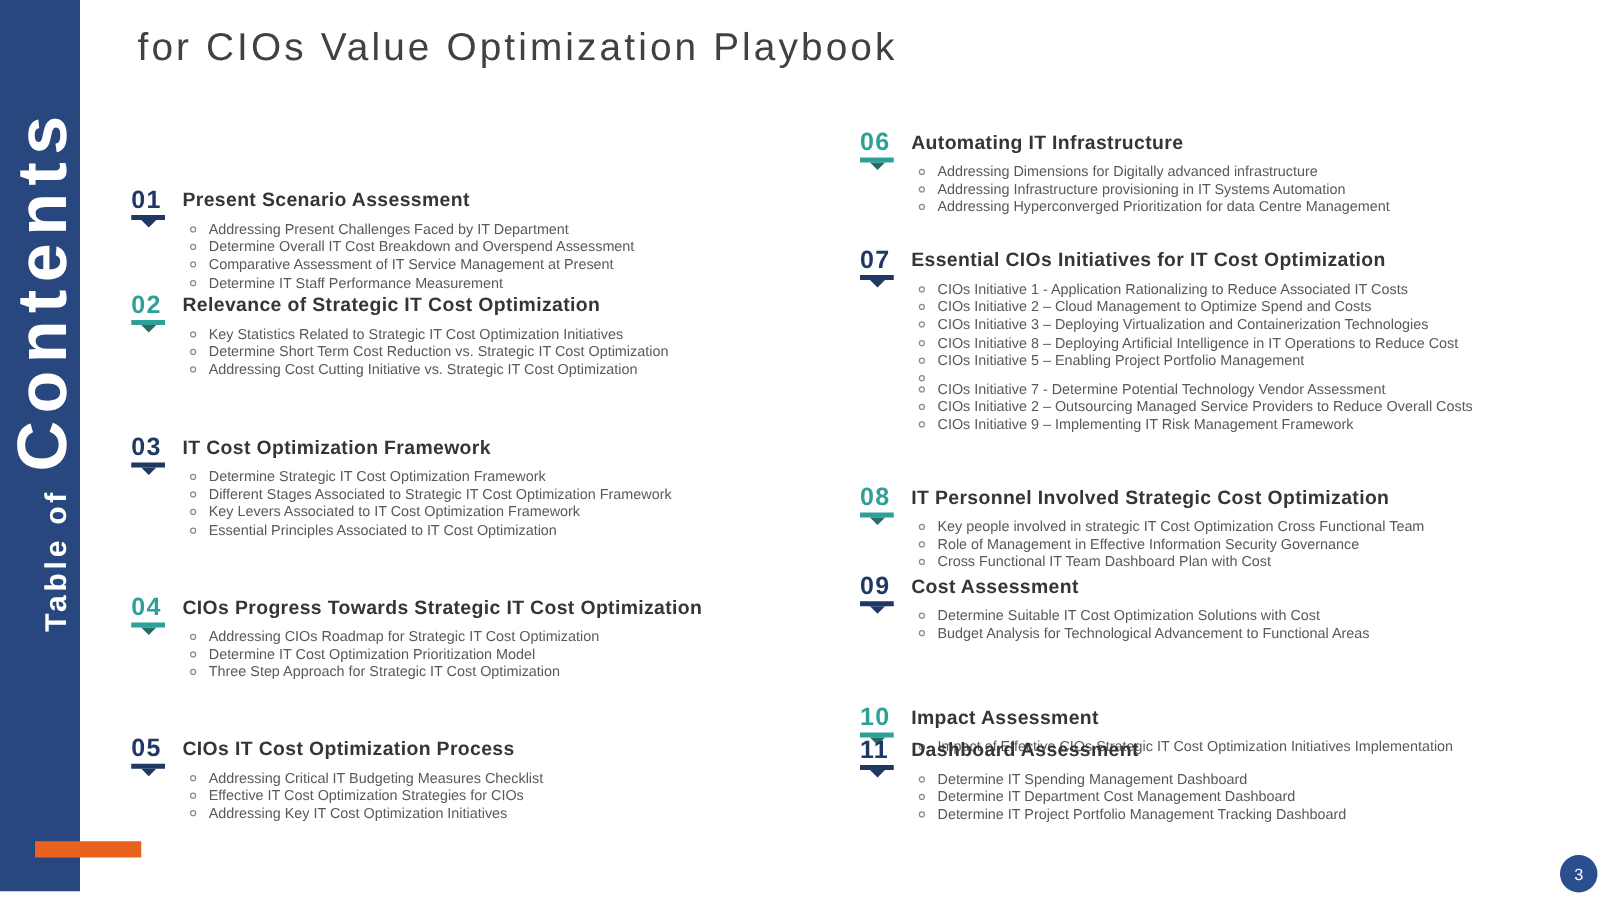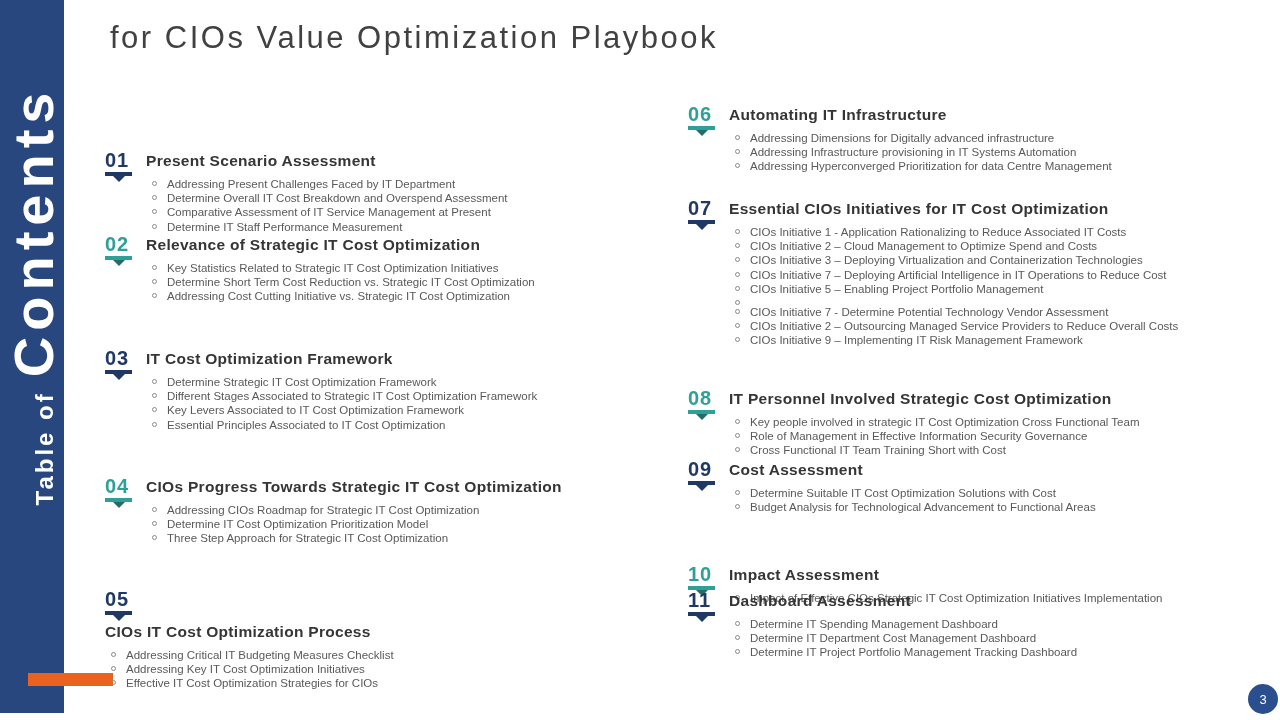--- a/index.html
+++ b/index.html
@@ -189,41 +189,41 @@
     <span class="o"></span>
     <span class="t">Determine IT Cost Optimization Prioritization Model</span>
   </li>
           <li class="bullet">
     <span class="o"></span>
     <span class="t">Three Step Approach for Strategic IT Cost Optimization</span>
   </li>
         </ul>
     </div>
   </div>
-    <div class="section navy" style="left: 105px; top: 589px; flex-direction: column;">
+    <div class="section navy" style="left: 105px; top: 589px;">
     <div class="num-block">
       <div class="num">05</div>
       <div class="num-bar"></div>
       <div class="num-tri"></div>
     </div>
     <div class="content">
       <div class="sec-title">CIOs IT Cost Optimization Process</div>
       <ul class="bullets">
           <li class="bullet">
     <span class="o"></span>
     <span class="t">Addressing Critical IT Budgeting Measures Checklist</span>
   </li>
           <li class="bullet">
     <span class="o"></span>
+    <span class="t">Effective IT Cost Optimization Strategies for CIOs</span>
+  </li>
+          <li class="bullet">
+    <span class="o"></span>
     <span class="t">Addressing Key IT Cost Optimization Initiatives</span>
   </li>
-          <li class="bullet">
-    <span class="o"></span>
-    <span class="t">Effective IT Cost Optimization Strategies for CIOs</span>
-  </li>
         </ul>
     </div>
   </div>
     <div class="section teal" style="left: 688px; top: 104px;">
     <div class="num-block">
       <div class="num">06</div>
       <div class="num-bar"></div>
       <div class="num-tri"></div>
     </div>
     <div class="content">
@@ -260,21 +260,21 @@
           <li class="bullet">
     <span class="o"></span>
     <span class="t">CIOs Initiative 2 – Cloud Management to Optimize Spend and Costs</span>
   </li>
           <li class="bullet">
     <span class="o"></span>
     <span class="t">CIOs Initiative 3 – Deploying Virtualization and Containerization Technologies</span>
   </li>
           <li class="bullet">
     <span class="o"></span>
-    <span class="t">CIOs Initiative 7 – Deploying Artificial Intelligence in IT Operations to Reduce Cost</span>
+    <span class="t">CIOs Initiative 8 – Deploying Artificial Intelligence in IT Operations to Reduce Cost</span>
   </li>
           <li class="bullet">
     <span class="o"></span>
     <span class="t">CIOs Initiative 5 – Enabling Project Portfolio Management</span>
   </li>
           <li class="bullet">
     <span class="o"></span>
   </li>
           <li class="bullet">
     <span class="o"></span>
@@ -303,21 +303,21 @@
           <li class="bullet">
     <span class="o"></span>
     <span class="t">Key people involved in strategic IT Cost Optimization Cross Functional Team</span>
   </li>
           <li class="bullet">
     <span class="o"></span>
     <span class="t">Role of Management in Effective Information Security Governance</span>
   </li>
           <li class="bullet">
     <span class="o"></span>
-    <span class="t">Cross Functional IT Team Training Short with Cost</span>
+    <span class="t">Cross Functional IT Team Dashboard Plan with Cost</span>
   </li>
         </ul>
     </div>
   </div>
     <div class="section navy" style="left: 688px; top: 459px;">
     <div class="num-block">
       <div class="num">09</div>
       <div class="num-bar"></div>
       <div class="num-tri"></div>
     </div>

